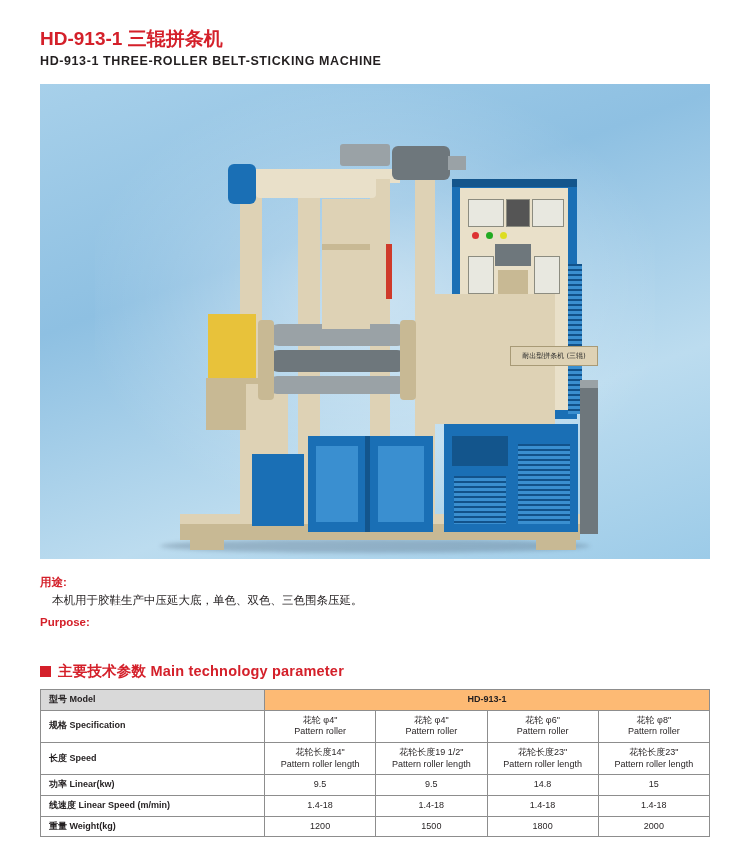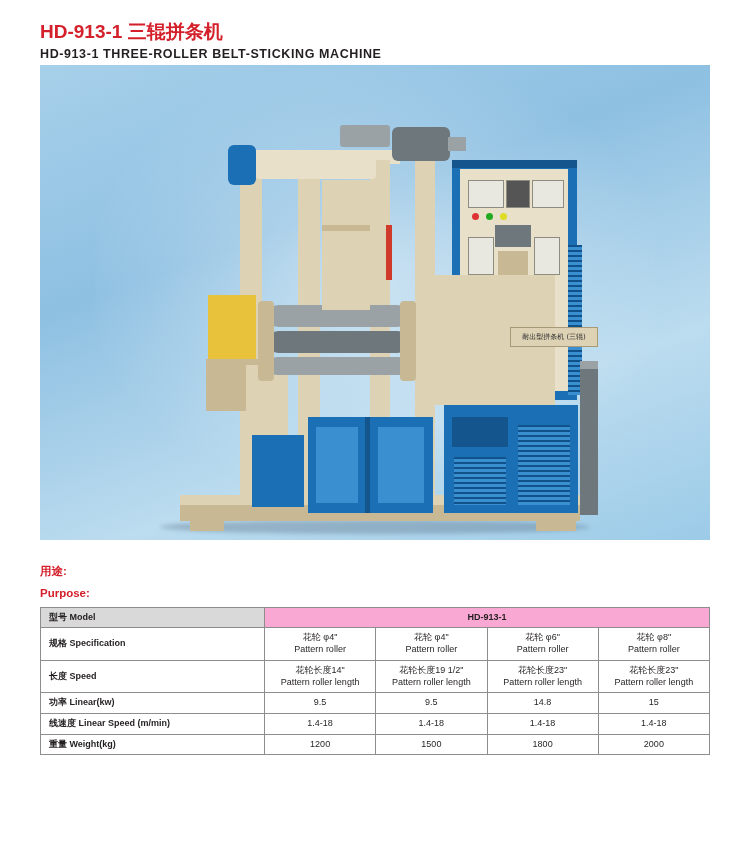--- a/index.html
+++ b/index.html
@@ -13,21 +13,21 @@
     font-family: "Liberation Sans", sans-serif;
     color: #231f20;
     position: relative;
     overflow: hidden;
   }
   .page {
     position: relative;
     width: 750px;
     height: 845px;
     box-sizing: border-box;
-    padding: 6px 40px;
+    padding: 13px 40px;
   }
   
   .header {
     padding-top: 14px;
   }
   .title-cn {
     color: #d4202a;
     font-size: 19px;
     font-weight: bold;
     letter-spacing: 0px;
@@ -35,21 +35,21 @@
   }
   .title-en {
     color: #231f20;
     font-size: 12.5px;
     font-weight: bold;
     letter-spacing: 0.6px;
     margin-top: 3px;
   }
   
   .photo {
-    margin-top: 4px;
+    margin-top: 16px;
     width: 670px;
     height: 475px;
     position: relative;
     background: linear-gradient(160deg, #a7d0ea 0%, #8ec0e2 35%, #bcdcef 70%, #9ccbe8 100%);
     overflow: hidden;
   }
   .photo .glow {
     position: absolute;
     left: 50%;
     top: 45%;
@@ -99,21 +99,21 @@
     border: 1px solid #a89a76;
     color: #2a2a2a;
     font-size: 7px;
     display: flex;
     align-items: center;
     justify-content: center;
     font-family: "DejaVu Sans", sans-serif;
   }
   
   .purpose {
-    margin-top: 24px;
+    margin-top: 16px;
   }
   .purpose .head {
     color: #d4202a;
     font-size: 11.5px;
     font-weight: bold;
   }
   .purpose .body {
     font-size: 11.5px;
     color: #231f20;
     margin-top: 2px;
@@ -160,21 +160,21 @@
     vertical-align: middle;
     line-height: 1.3;
   }
   table.spec td.lab {
     text-align: left;
     width: 210px;
     font-weight: bold;
     padding-left: 8px;
   }
   table.spec tr.hrow td {
-    background: #f9a8d4;
+    background: #fdba74;
     font-weight: bold;
   }
   table.spec tr.hrow td.lab {
     background: #d9d9d9;
   }
   table.spec td.two-line span {
     display: block;
   }
 </style>
 </head>
@@ -262,23 +262,28 @@
     <div class="m grey" style="left:540px; top:296px; width:18px; height:8px;"></div>
 
     <div class="m blue" style="left:212px; top:370px; width:52px; height:72px;"></div>
 
     <div class="m beige-d" style="left:150px; top:456px; width:34px; height:10px;"></div>
     <div class="m beige-d" style="left:496px; top:456px; width:40px; height:10px;"></div>
   </div>
 
   <div class="purpose">
     <div class="head">用途:</div>
+    <div class="body">本机用于胶鞋生产中压延大底，单色、双色、三色围条压延。</div>
     <div class="head en">Purpose:</div>
   </div>
 
+  <div class="param-head">
+    <span class="sq"></span>
+    <span class="txt">主要技术参数 Main technology parameter</span>
+  </div>
 
   <table class="spec">
     <tbody>
         <tr class="hrow">
           <td class="lab">型号 Model</td>
           <td colspan="4">HD-913-1</td>
         </tr>
         <tr>
           <td class="lab">规格 Specification</td>
           <td class="two-line">

